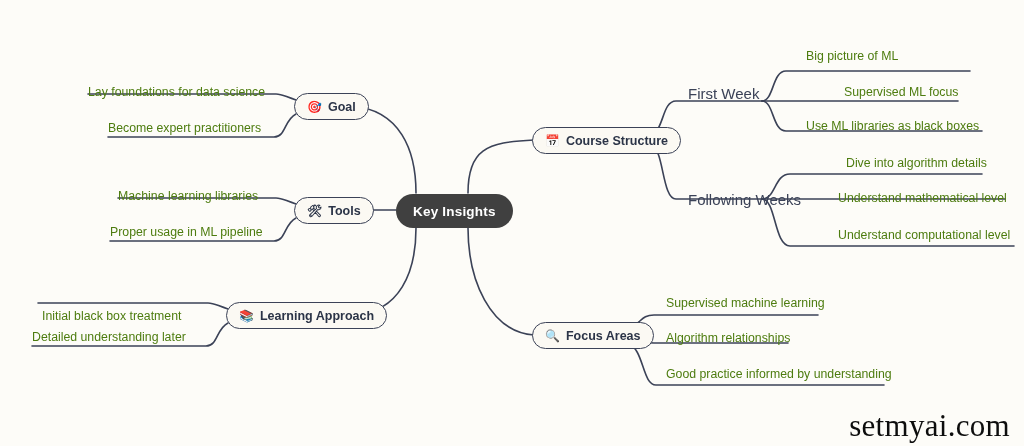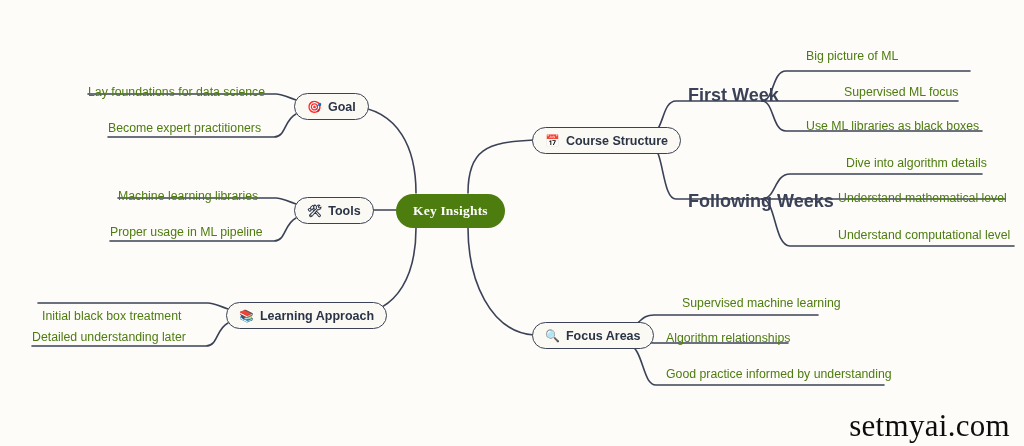--- a/index.html
+++ b/index.html
@@ -37,29 +37,28 @@
   }
   .node {
     position: absolute;
     box-sizing: border-box;
     display: flex;
     align-items: center;
     justify-content: center;
     white-space: nowrap;
   }
   .center-node {
-    background: #4d7c0f;
+    background: #404040;
     color: #ffffff;
     border-radius: 22px;
     font-size: 13.5px;
     font-weight: 700;
     letter-spacing: 0.2px;
     height: 34px;
     padding: 4px 17px;
-    font-family: Liberation Serif, serif;
   }
   .branch-node {
     background: #fbf9f3;
     border: 1.4px solid #3b4257;
     border-radius: 17px;
     color: #2b3447;
     font-size: 12.5px;
     font-weight: 700;
     height: 27px;
     padding: 0 12px;
@@ -67,22 +66,22 @@
   }
   .branch-node .node-icon {
     font-size: 12px;
     line-height: 1;
     display: inline-flex;
     align-items: center;
   }
   .sub-label {
     position: absolute;
     color: #3b4257;
-    font-size: 18px;
-    font-weight: 700;
+    font-size: 15px;
+    font-weight: 400;
     white-space: nowrap;
   }
   .leaf-label {
     position: absolute;
     color: #4d7c0f;
     font-size: 12.3px;
     font-weight: 400;
     white-space: nowrap;
   }
   .watermark {
@@ -174,18 +173,18 @@
 
   <div class="sub-label" style="left:688px; top:191px;">Following Weeks</div>
   <div class="leaf-label" style="left:838px; top:156px;margin-left:8px;">Dive into algorithm details</div>
   <div class="leaf-label" style="left:838px; top:191px;">Understand mathematical level</div>
   <div class="leaf-label" style="left:838px; top:228px;">Understand computational level</div>
 
   <div class="node branch-node" style="left:532px; top:322px;">
     <span class="node-icon">🔍</span>
     <span>Focus Areas</span>
   </div>
-  <div class="leaf-label" style="left:666px; top:296px;margin-left:16px;">Supervised machine learning</div>
+  <div class="leaf-label" style="left:666px; top:296px;">Supervised machine learning</div>
   <div class="leaf-label" style="left:666px; top:331px;">Algorithm relationships</div>
   <div class="leaf-label" style="left:666px; top:367px;">Good practice informed by understanding</div>
 
   <div class="watermark">setmyai.com</div>
 </div>
 
 </body></html>

